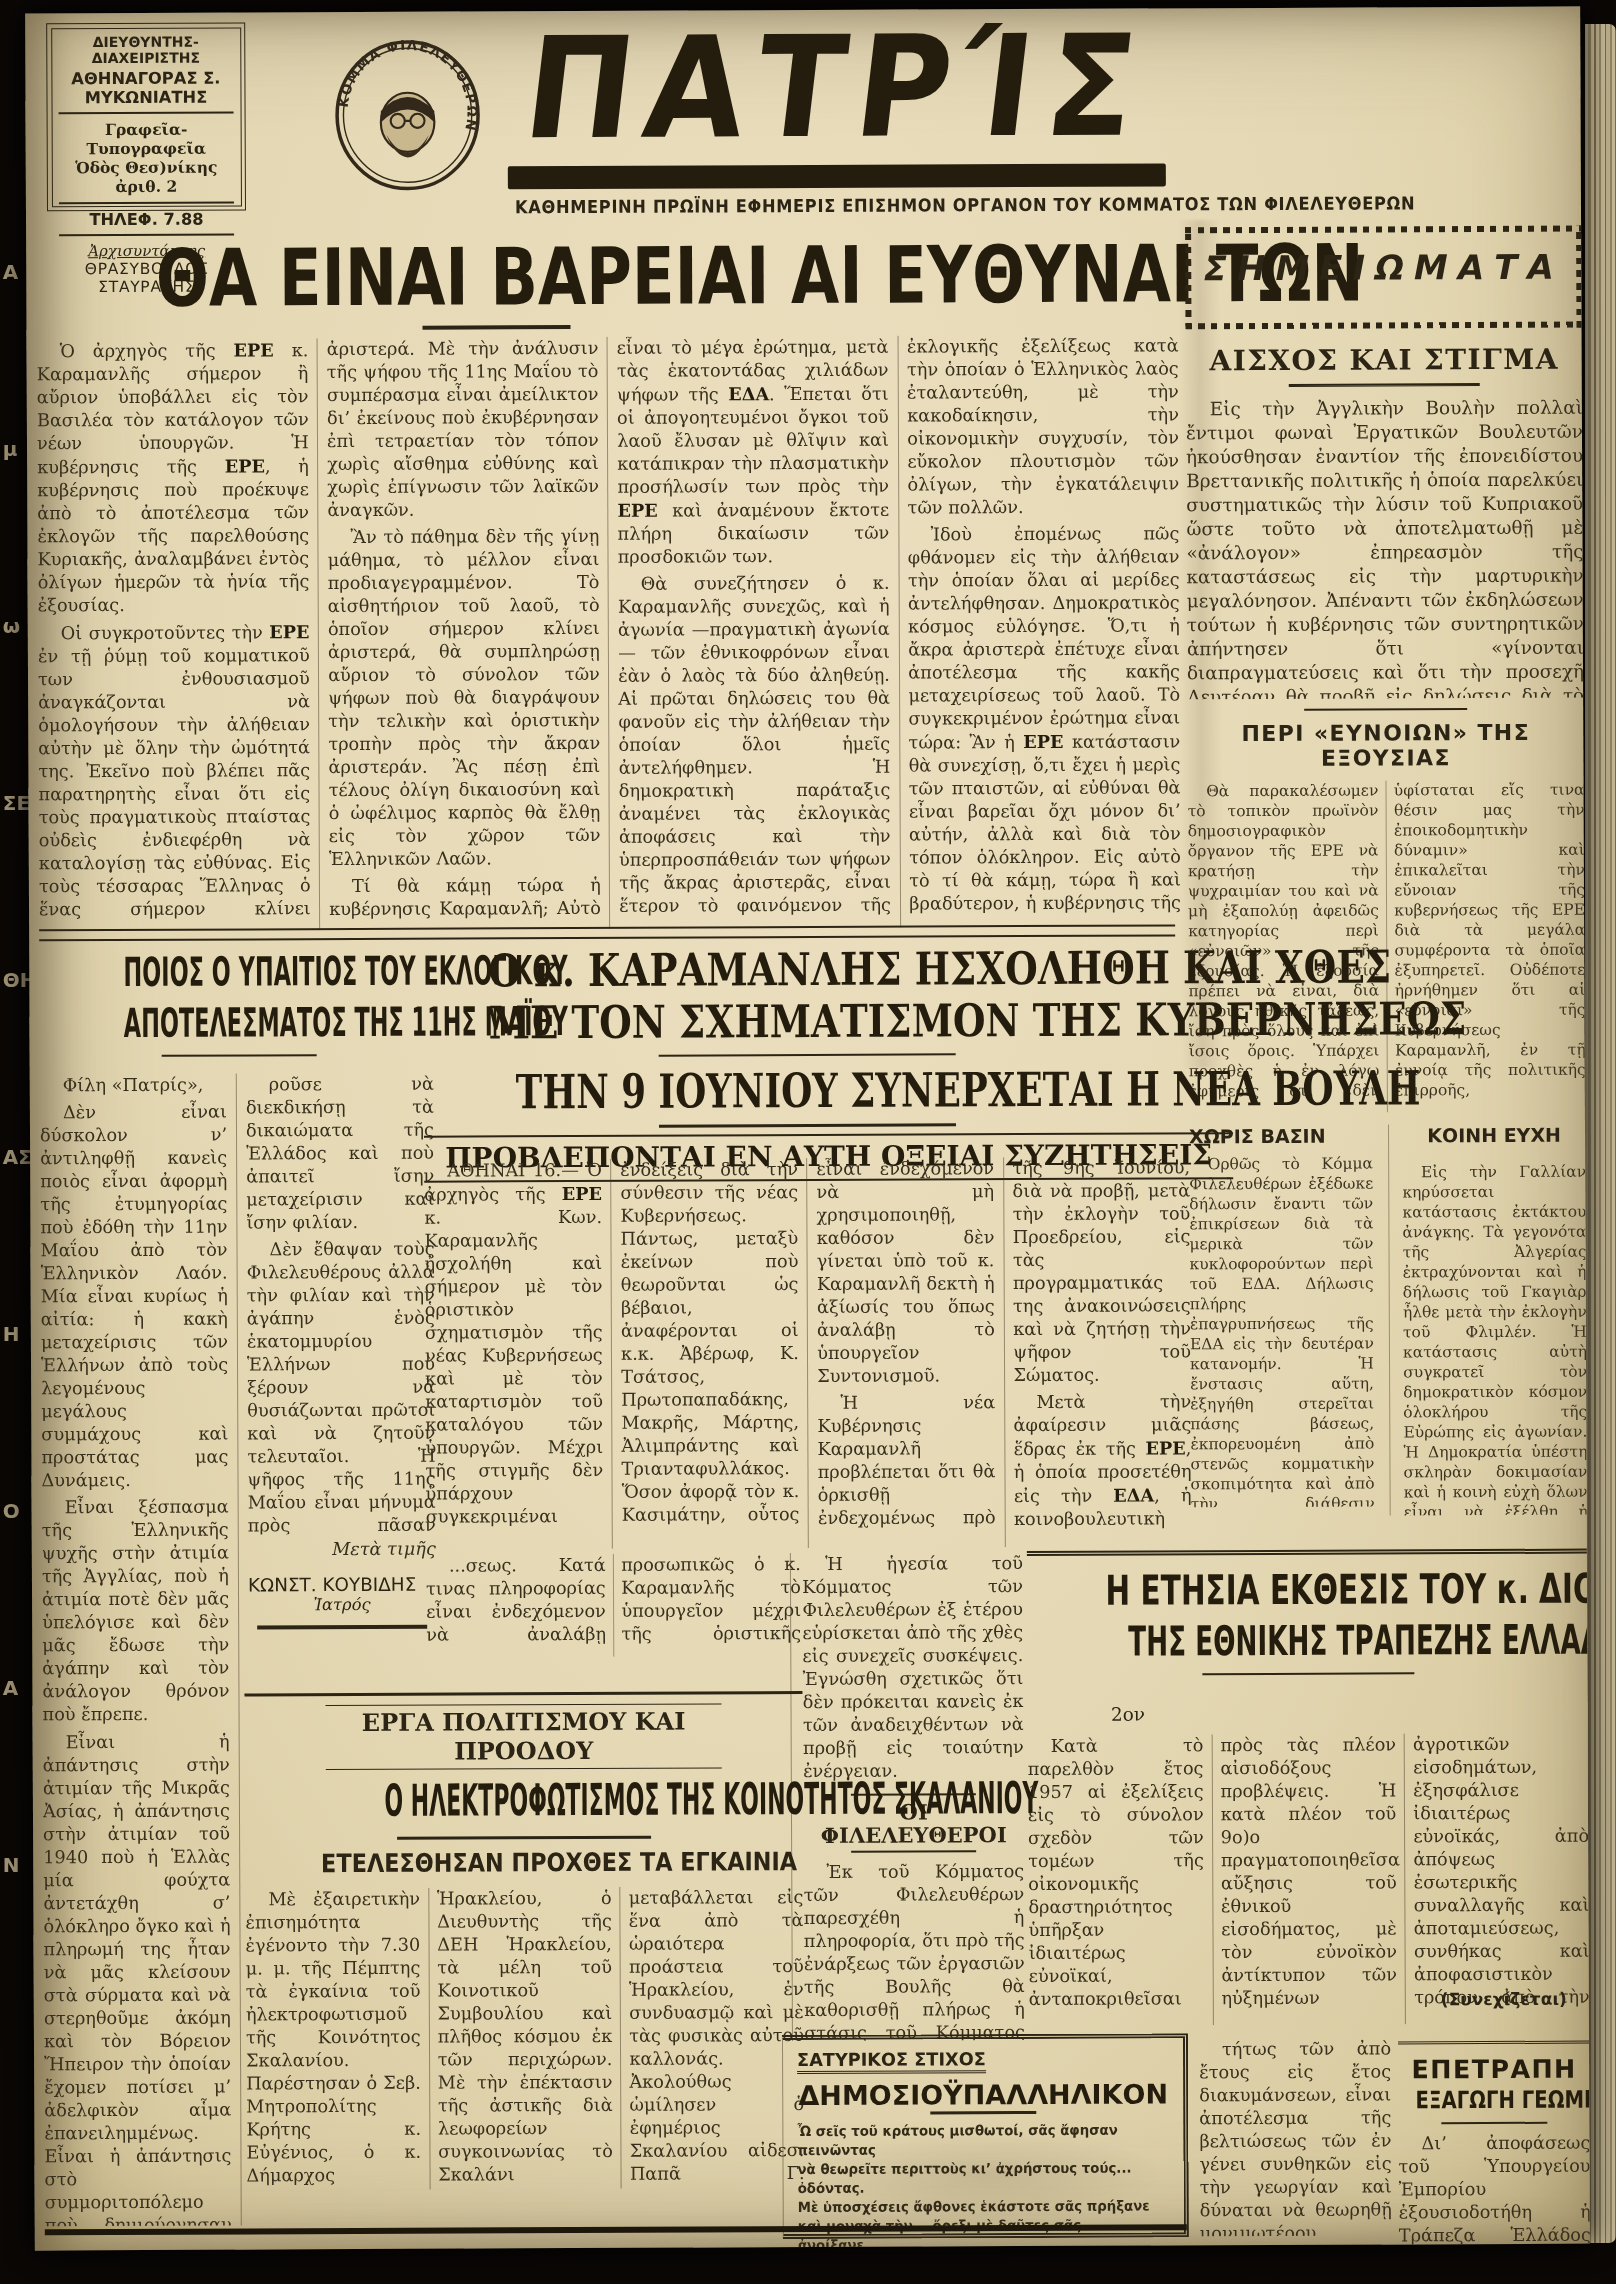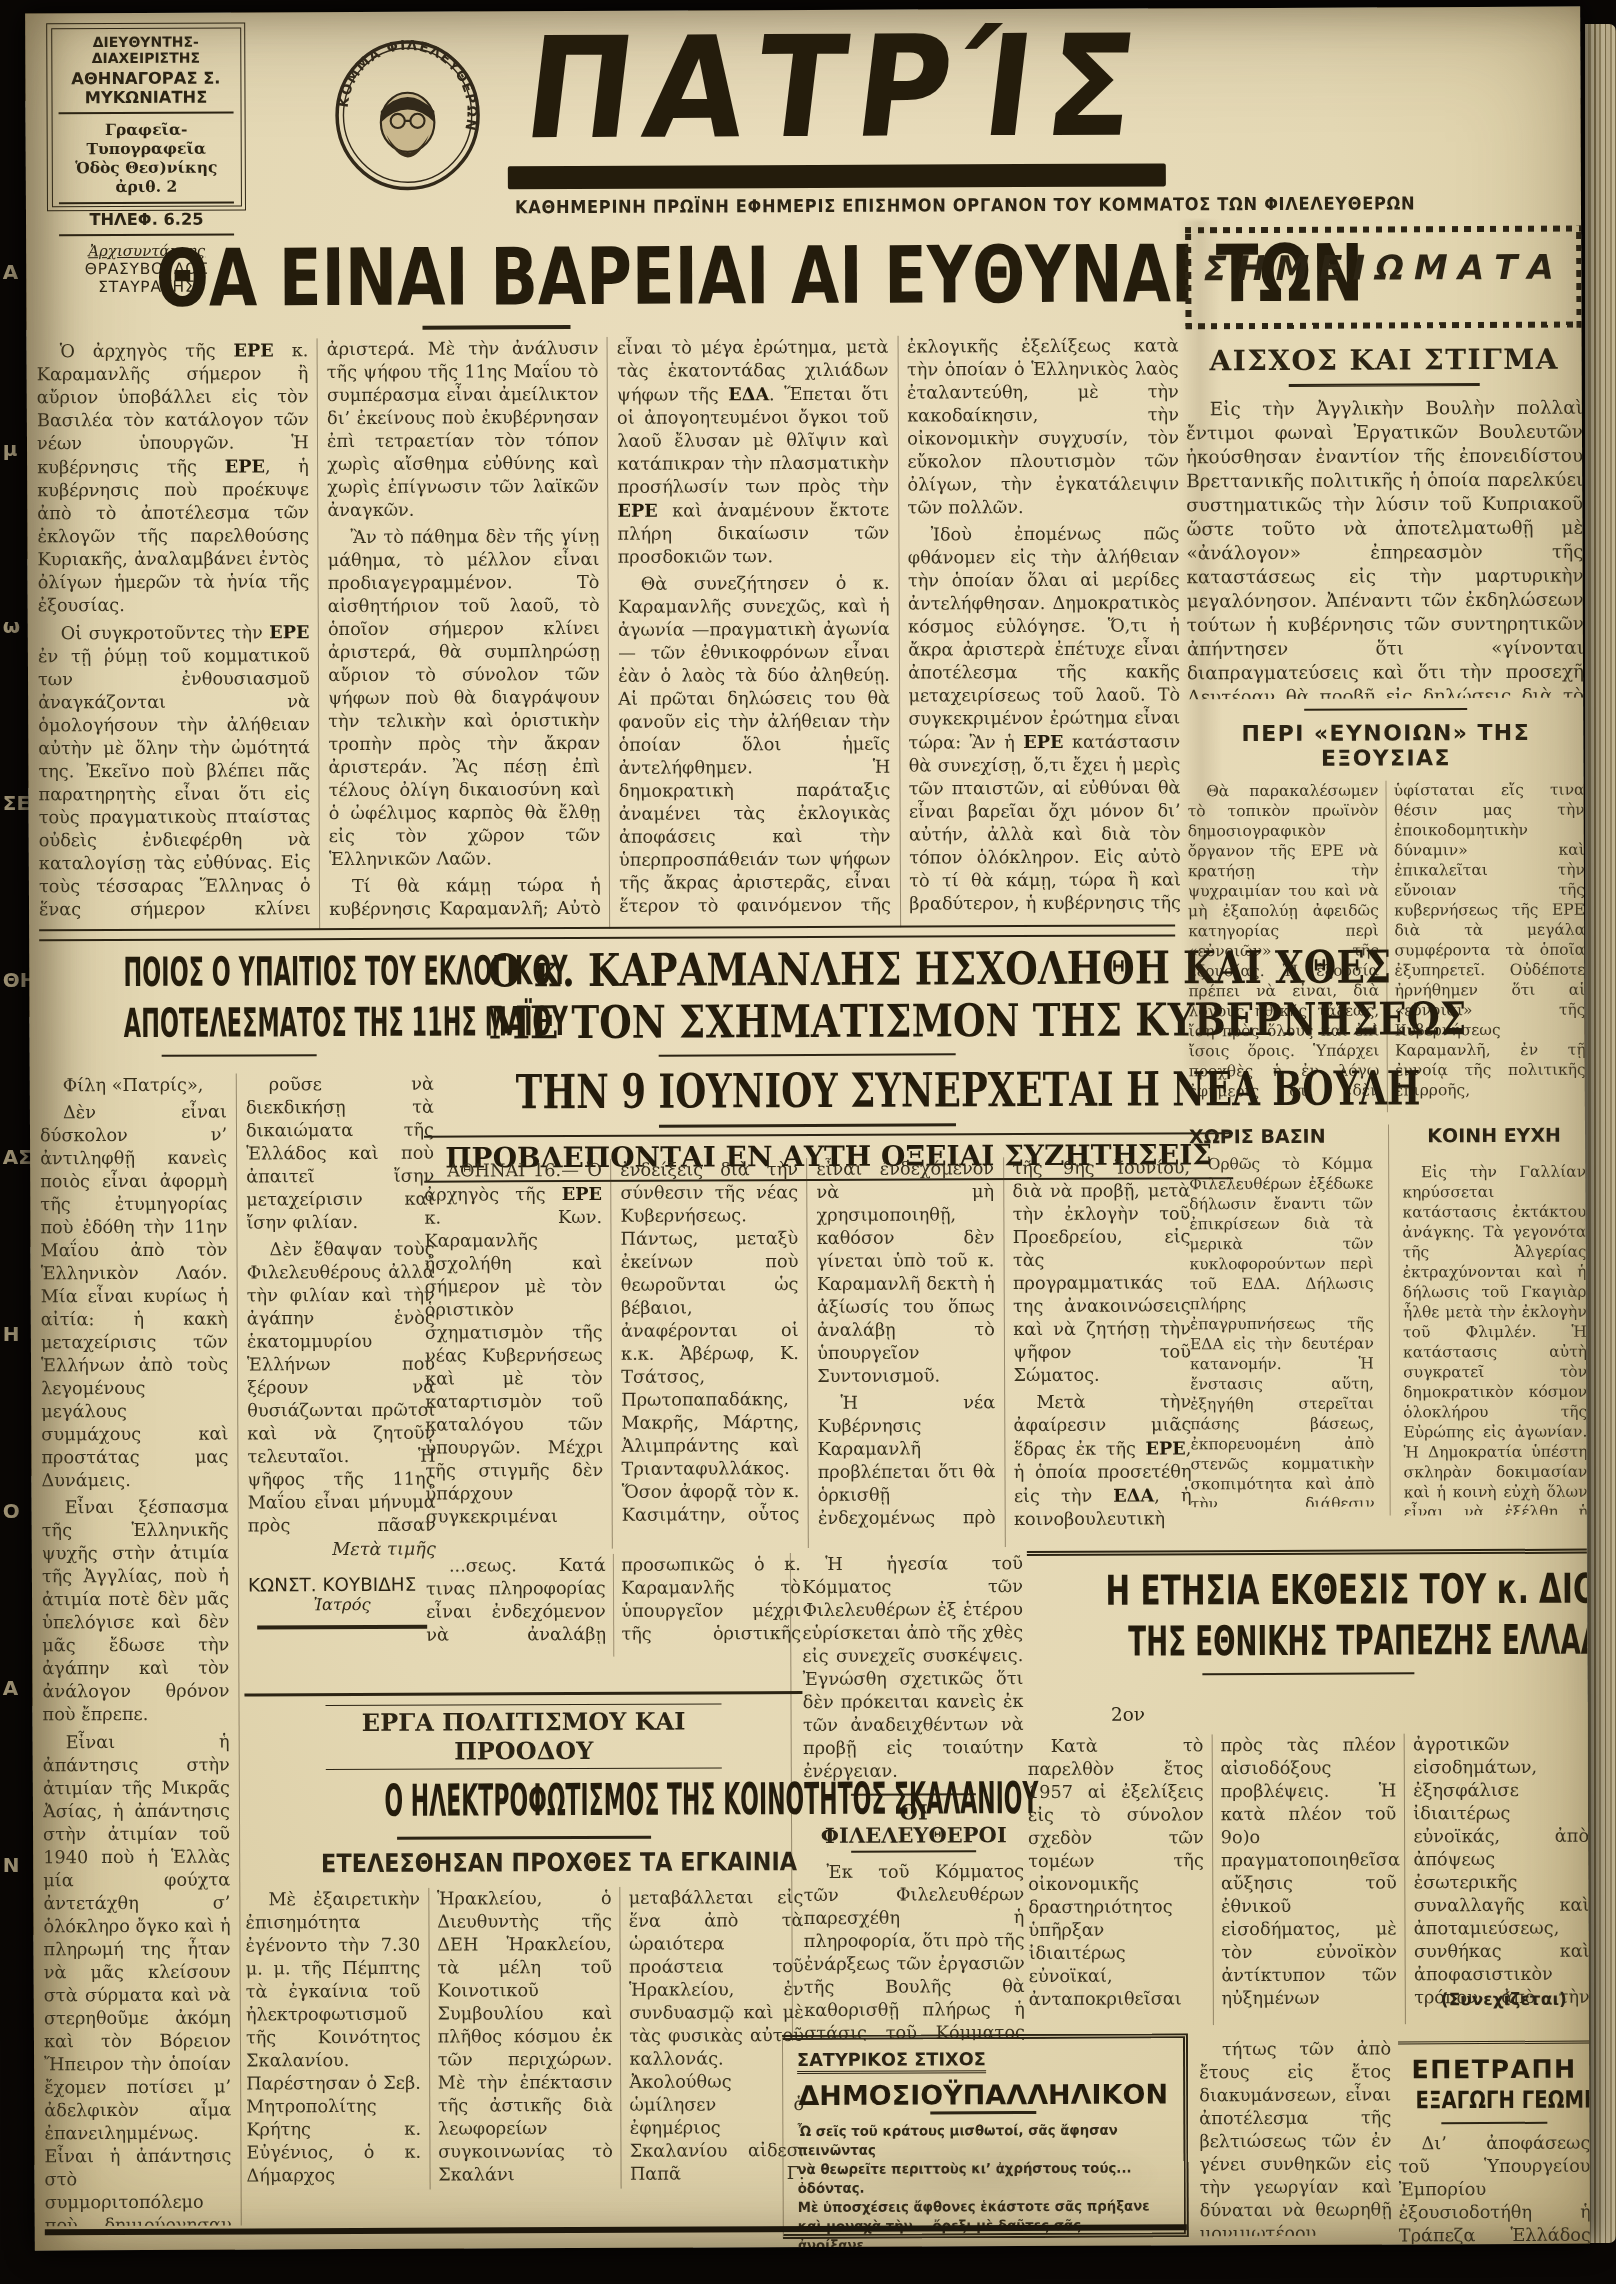--- a/index.html
+++ b/index.html
@@ -58,21 +58,21 @@
 
 <div class="page">
 
   <div class="abs dbox" style="left:21px;top:10px;width:199px;height:188px;padding:10px 7px 0;box-sizing:border-box;text-align:center;">
     <div class="sans" style="font-weight:bold;font-size:14px;">ΔΙΕΥΘΥΝΤΗΣ-ΔΙΑΧΕΙΡΙΣΤΗΣ</div>
     <div class="sans" style="font-weight:bold;font-size:16.3px;margin-top:2.8px;">ΑΘΗΝΑΓΟΡΑΣ Σ. ΜΥΚΩΝΙΑΤΗΣ</div>
     <hr class="rule">
     <div style="font-weight:bold;font-size:15.5px;">Γραφεῖα-Τυπογραφεῖα</div>
     <div style="font-weight:bold;font-size:15.5px;">Ὁδὸς Θεσ)νίκης ἀριθ. 2</div>
     <hr class="rule">
-    <div class="sans" style="font-weight:bold;font-size:16.3px;">ΤΗΛΕΦ. 6.25</div>
+    <div class="sans" style="font-weight:bold;font-size:16.3px;">ΤΗΛΕΦ. 7.88</div>
     <hr class="rule">
     <div style="font-size:15px;font-style:italic;text-decoration:underline;">Ἀρχισυντάκτης</div>
     <div class="sans" style="font-size:15.5px;letter-spacing:0.7px;">ΘΡΑΣΥΒΟΥΛΟΣ ΣΤΑΥΡΑΚΗΣ</div>
   </div>
 
   <svg class="abs" style="left:308px;top:20px;" width="148" height="160" viewBox="0 0 210 226">
     <ellipse cx="105" cy="118" rx="100" ry="104" fill="none" stroke="#32291a" stroke-width="5"></ellipse>
     <ellipse cx="105" cy="118" rx="91" ry="95" fill="none" stroke="#32291a" stroke-width="2"></ellipse>
     <defs>
         <path id="arcTop" d="M 22 132 A 85 88 0 1 1 188 132"></path>

